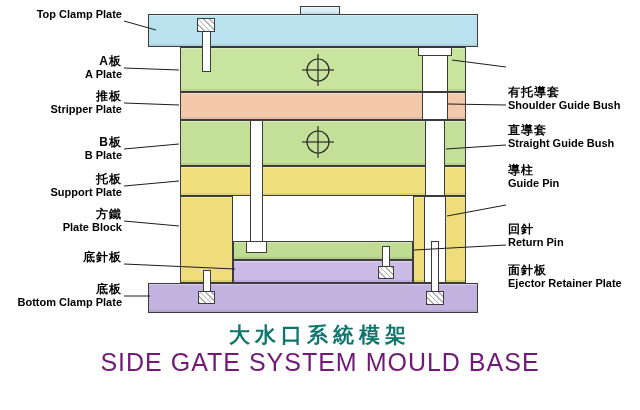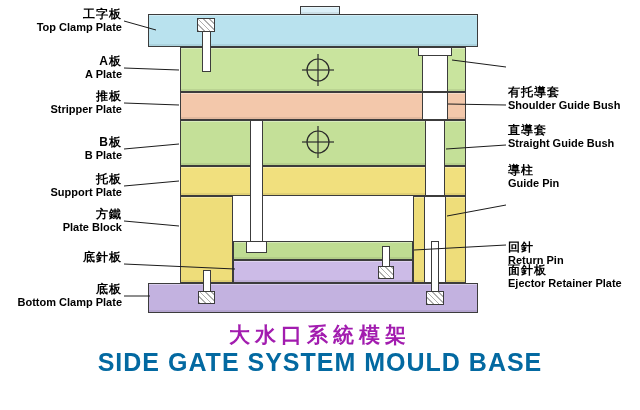--- a/index.html
+++ b/index.html
@@ -14,23 +14,23 @@
 
   .lbl { position:absolute; font-weight:bold; color:#000; line-height:13px; }
   .lbl .zh { font-size:12px; letter-spacing:1px; }
   .lbl .en { font-size:11px; }
   .lbl.left  { left:4px;  width:118px; text-align:right; }
   .lbl.right { left:508px; width:132px; text-align:left;margin-top:31px; }
 
   svg.overlay { position:absolute; left:0; top:0; pointer-events:none; }
 
   .title-zh { position:absolute; top:321px; left:0; width:100%; text-align:center;
-              font-size:21px; font-weight:bold; letter-spacing:5px; color:#a21caf; }
+              font-size:21px; font-weight:bold; letter-spacing:5px; color:#0f766e; }
   .title-en { position:absolute; top:348px; left:0; width:100%; text-align:center;
-              font-size:25px; font-weight:bold; letter-spacing:1px; color:#0369a1; }
+              font-size:25px; font-weight:normal; letter-spacing:1px; color:#701a75; }
 </style>
 </head>
 <body>
 
 <div class="canvas">
 
   <div class="plate" style="left: 300px; top: 6px; width: 40px; height: 9px; background-color: rgb(220, 240, 248);"></div>
   <div class="plate" style="left: 148px; top: 14px; width: 330px; height: 33px; background-color: rgb(185, 226, 238);"></div>
   <div class="plate" style="left: 180px; top: 47px; width: 286px; height: 45px; background-color: rgb(201, 228, 158);"></div>
   <div class="plate" style="left: 180px; top: 92px; width: 286px; height: 28px; background-color: rgb(243, 200, 171);"></div>
@@ -87,21 +87,20 @@
       <line x1="318" y1="54" x2="318" y2="86"></line>
     </g>
     <g stroke="#2a2a2a" stroke-width="1.2" fill="none">
       <circle cx="318" cy="142" r="11"></circle>
       <line x1="302" y1="142" x2="334" y2="142"></line>
       <line x1="318" y1="126" x2="318" y2="158"></line>
     </g>
   </svg>
 
   <div class="lbl left" style="top:8px">
-    <div class="zh">工字板</div>
     <div class="en">Top Clamp Plate</div>
   </div>
   <div class="lbl left" style="top:55px">
     <div class="zh">A板</div>
     <div class="en">A Plate</div>
   </div>
   <div class="lbl left" style="top:90px">
     <div class="zh">推板</div>
     <div class="en">Stripper Plate</div>
   </div>
@@ -130,21 +129,21 @@
     <div class="en">Shoulder Guide Bush</div>
   </div>
   <div class="lbl right" style="top:93px">
     <div class="zh">直導套</div>
     <div class="en">Straight Guide Bush</div>
   </div>
   <div class="lbl right" style="top:133px">
     <div class="zh">導柱</div>
     <div class="en">Guide Pin</div>
   </div>
-  <div class="lbl right" style="top:210px">
+  <div class="lbl right" style="top:192px">
     <div class="zh">回針</div>
     <div class="en">Return Pin</div>
   </div>
   <div class="lbl right" style="top:233px">
     <div class="zh">面針板</div>
     <div class="en">Ejector Retainer Plate</div>
   </div>
 
   <div class="title-zh">大水口系統模架</div>
   <div class="title-en">SIDE GATE SYSTEM MOULD BASE</div>

